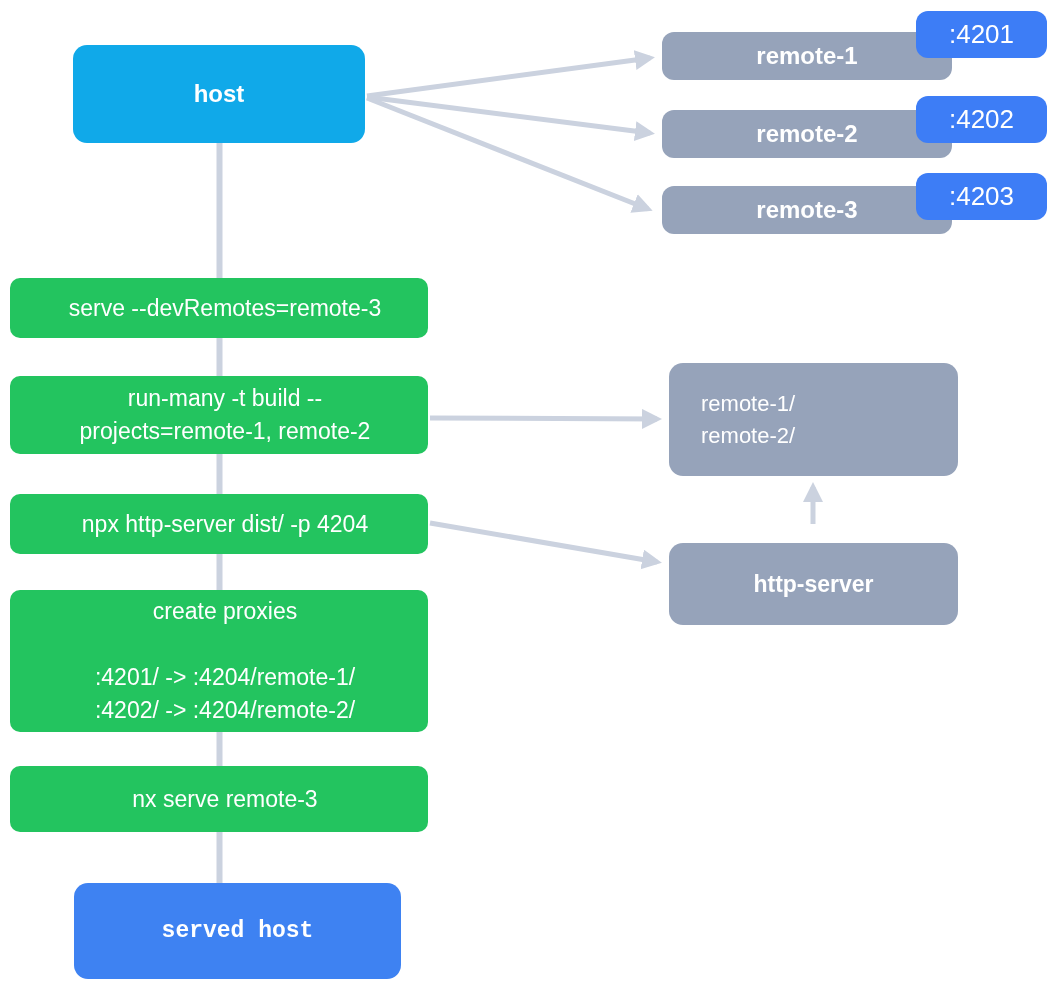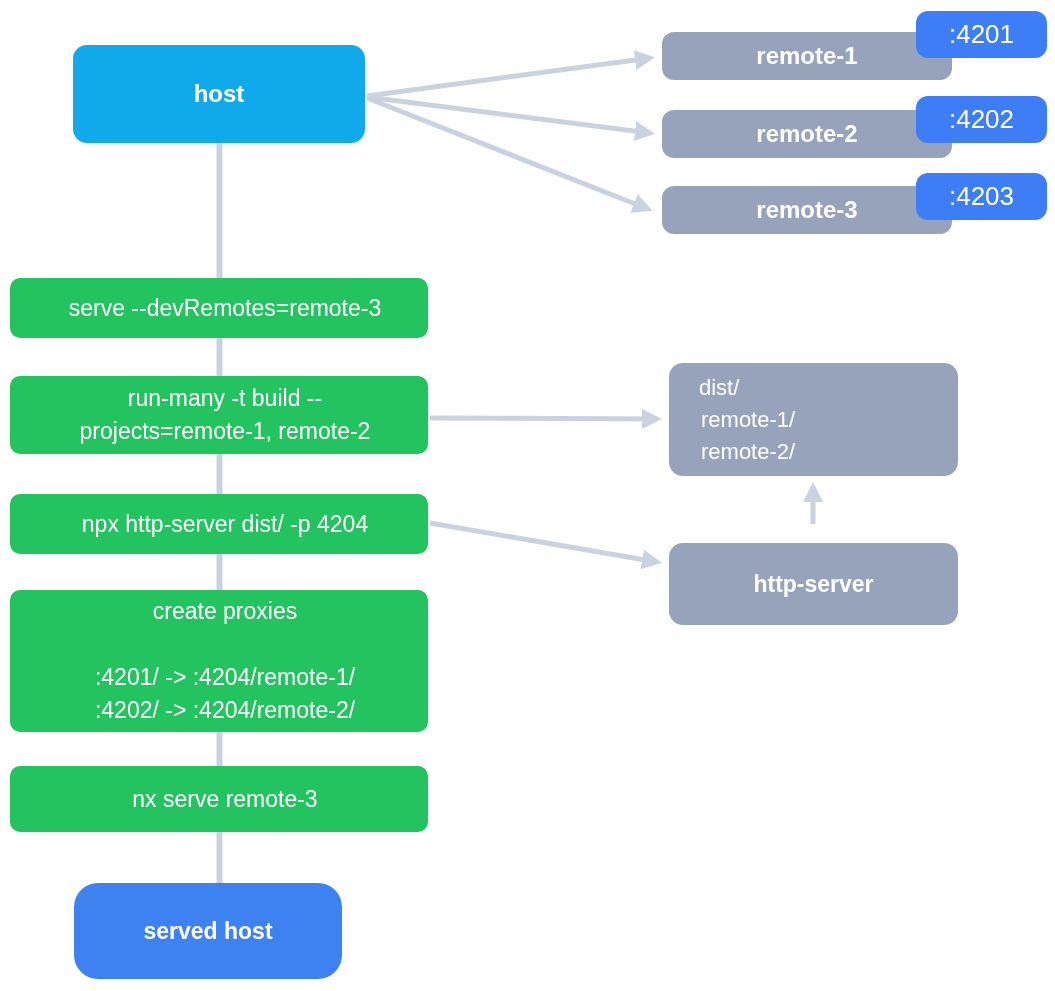--- a/index.html
+++ b/index.html
@@ -13,22 +13,22 @@
   .wires{position:absolute;left:0;top:0;z-index:0;}
   .node{
     position:absolute;z-index:1;
     display:flex;align-items:center;justify-content:center;
     color:#ffffff;box-sizing:border-box;
   }
   
   .node.host{left:73px;top:45px;width:292px;height:98px;border-radius:14px;
     background:#10A9E9;font-weight:bold;font-size:24px;}
   
-  .node.served{left:74px;top:883px;width:268px;height:96px;border-radius:24px;
-    background:#3E82F2;font-weight:bold;font-size:23px;}
+  .node.served{left:74px;top:883px;width:327px;height:96px;border-radius:14px;
+    background:#3E82F2;font-weight:bold;font-size:23px;font-family:Liberation Mono, monospace;}
   
   .node.remote{left:662px;width:290px;height:48px;border-radius:12px;
     background:#96A3BA;font-weight:bold;font-size:24px;}
   .remote-1{top:32px;} .remote-2{top:110px;} .remote-3{top:186px;}
   
   .node.badge{left:916px;width:131px;height:47px;border-radius:12px;
     background:#3D7DF6;font-size:26px;z-index:2;}
   .badge-1{top:11px;} .badge-2{top:96px;} .badge-3{top:173px;}
   
   .node.cmd{left:10px;width:418px;border-radius:10px;background:#23C45F;
@@ -116,21 +116,20 @@
     <div class="line"></div>
     <div class="line">:4201/ -&gt; :4204/remote-1/</div>
     <div class="line">:4202/ -&gt; :4204/remote-2/</div>
   </div>
 
   <div class="node cmd cmd-nxserve">
     <div class="line">nx serve remote-3</div>
   </div>
 
   <div class="node dist">
-    <div class="line root">dist/</div>
     <div class="line">remote-1/</div>
     <div class="line">remote-2/</div>
   </div>
 
   <div class="node httpserver">
     <span>http-server</span>
   </div>
 
   <div class="node served">
     <span>served host</span>

